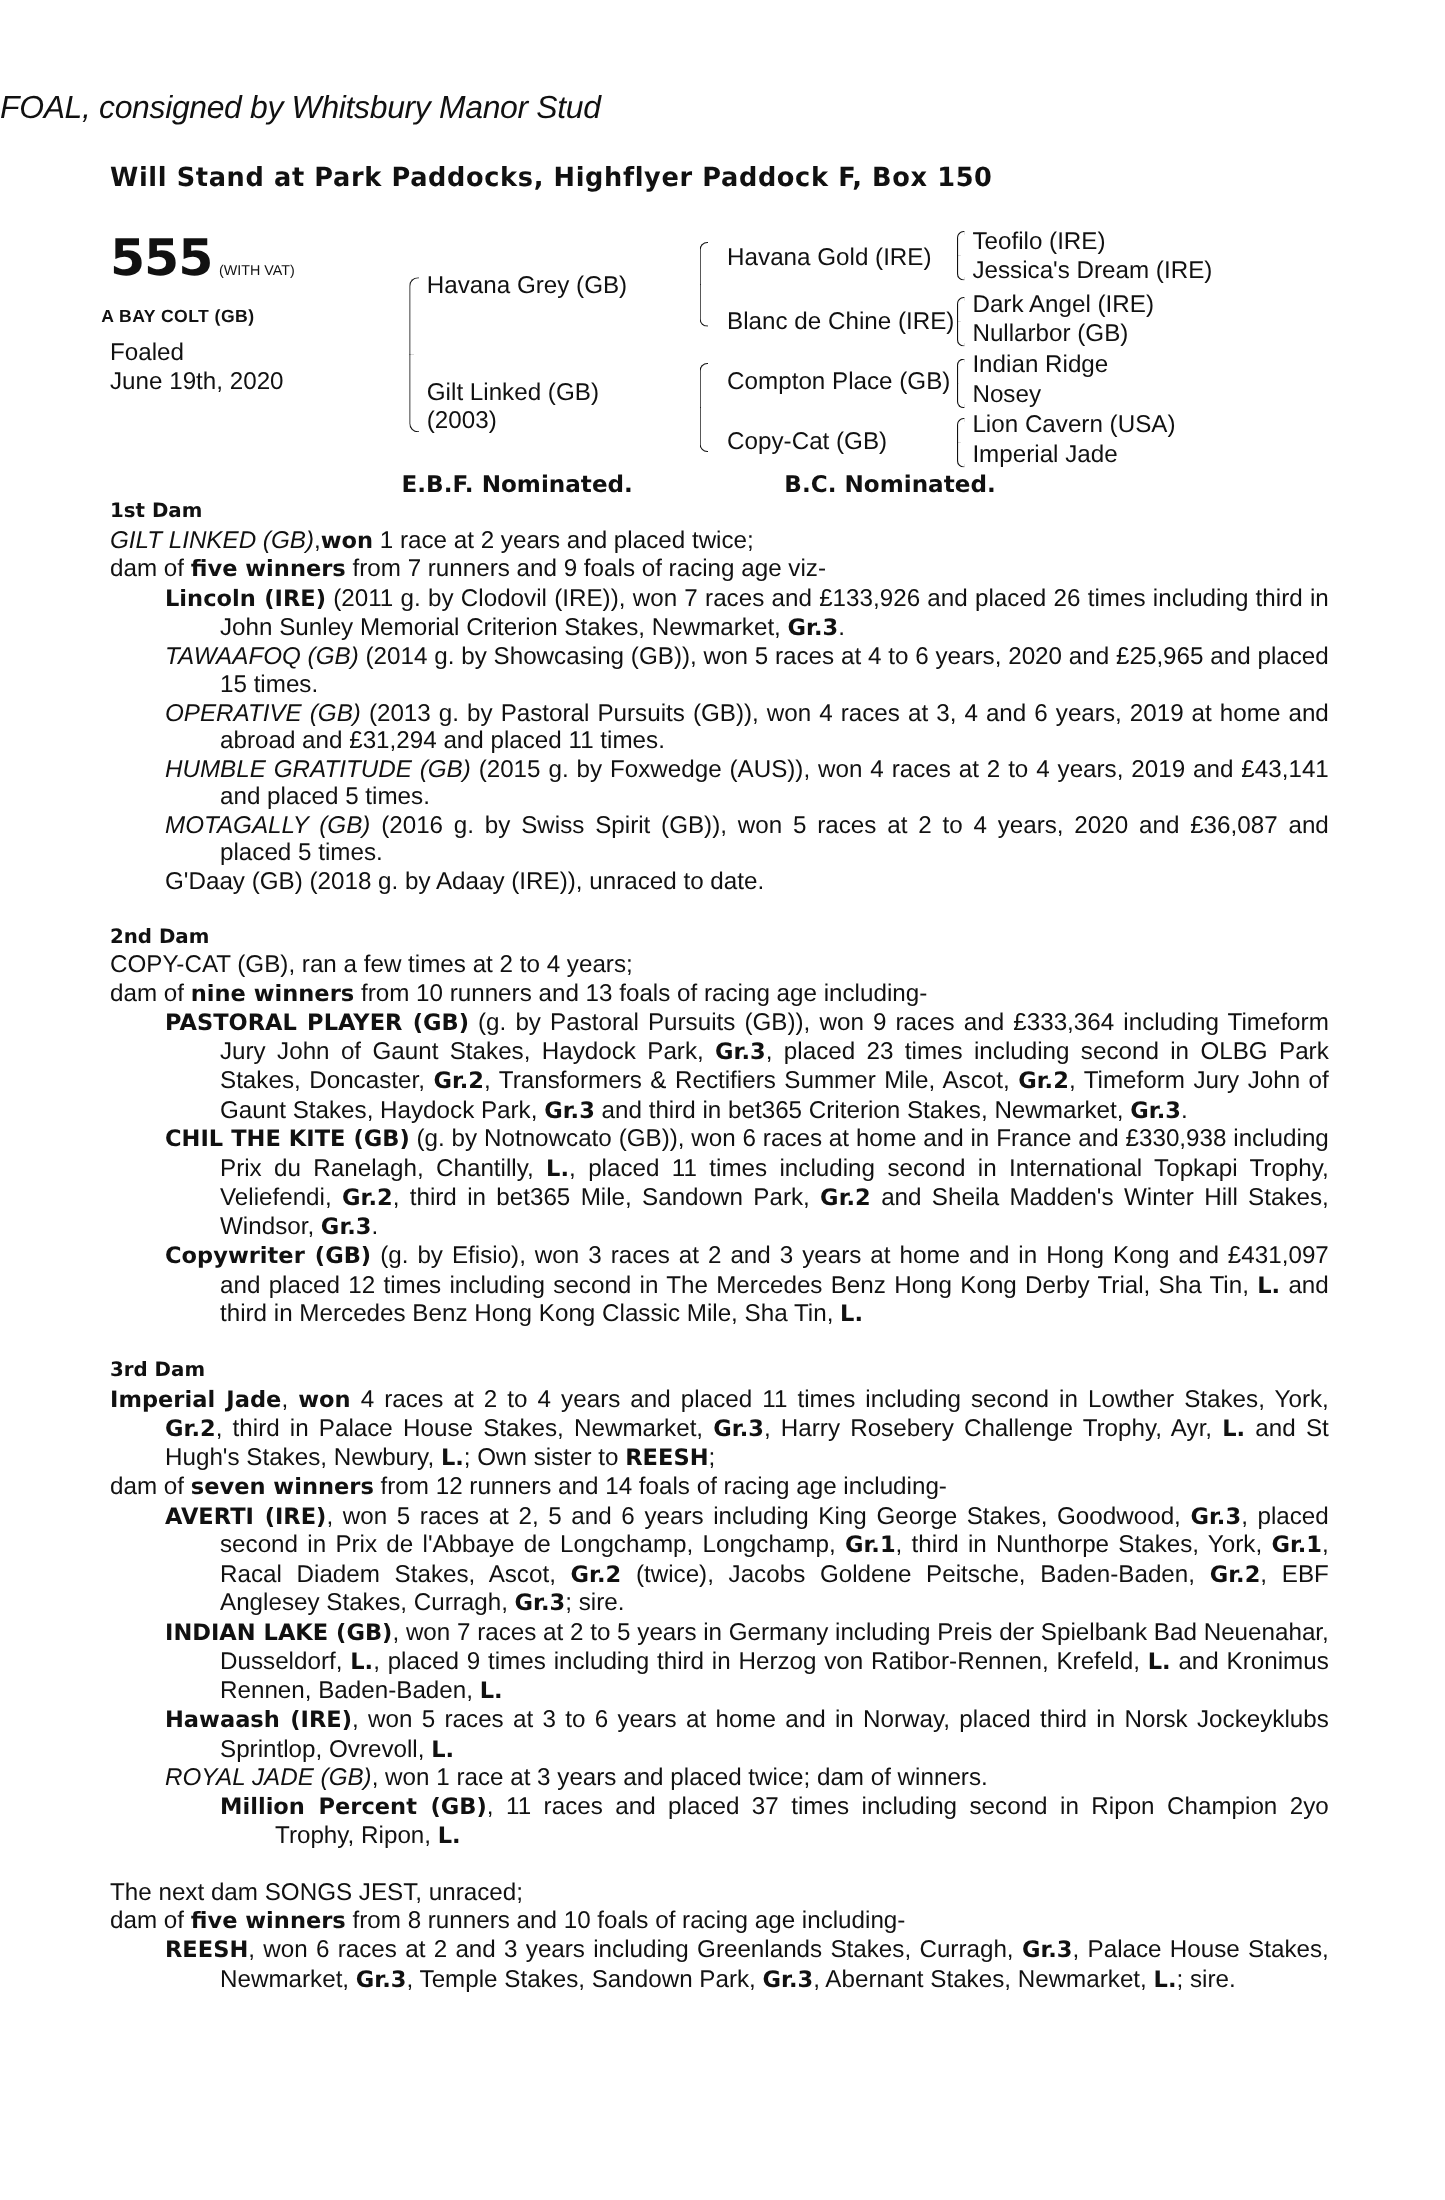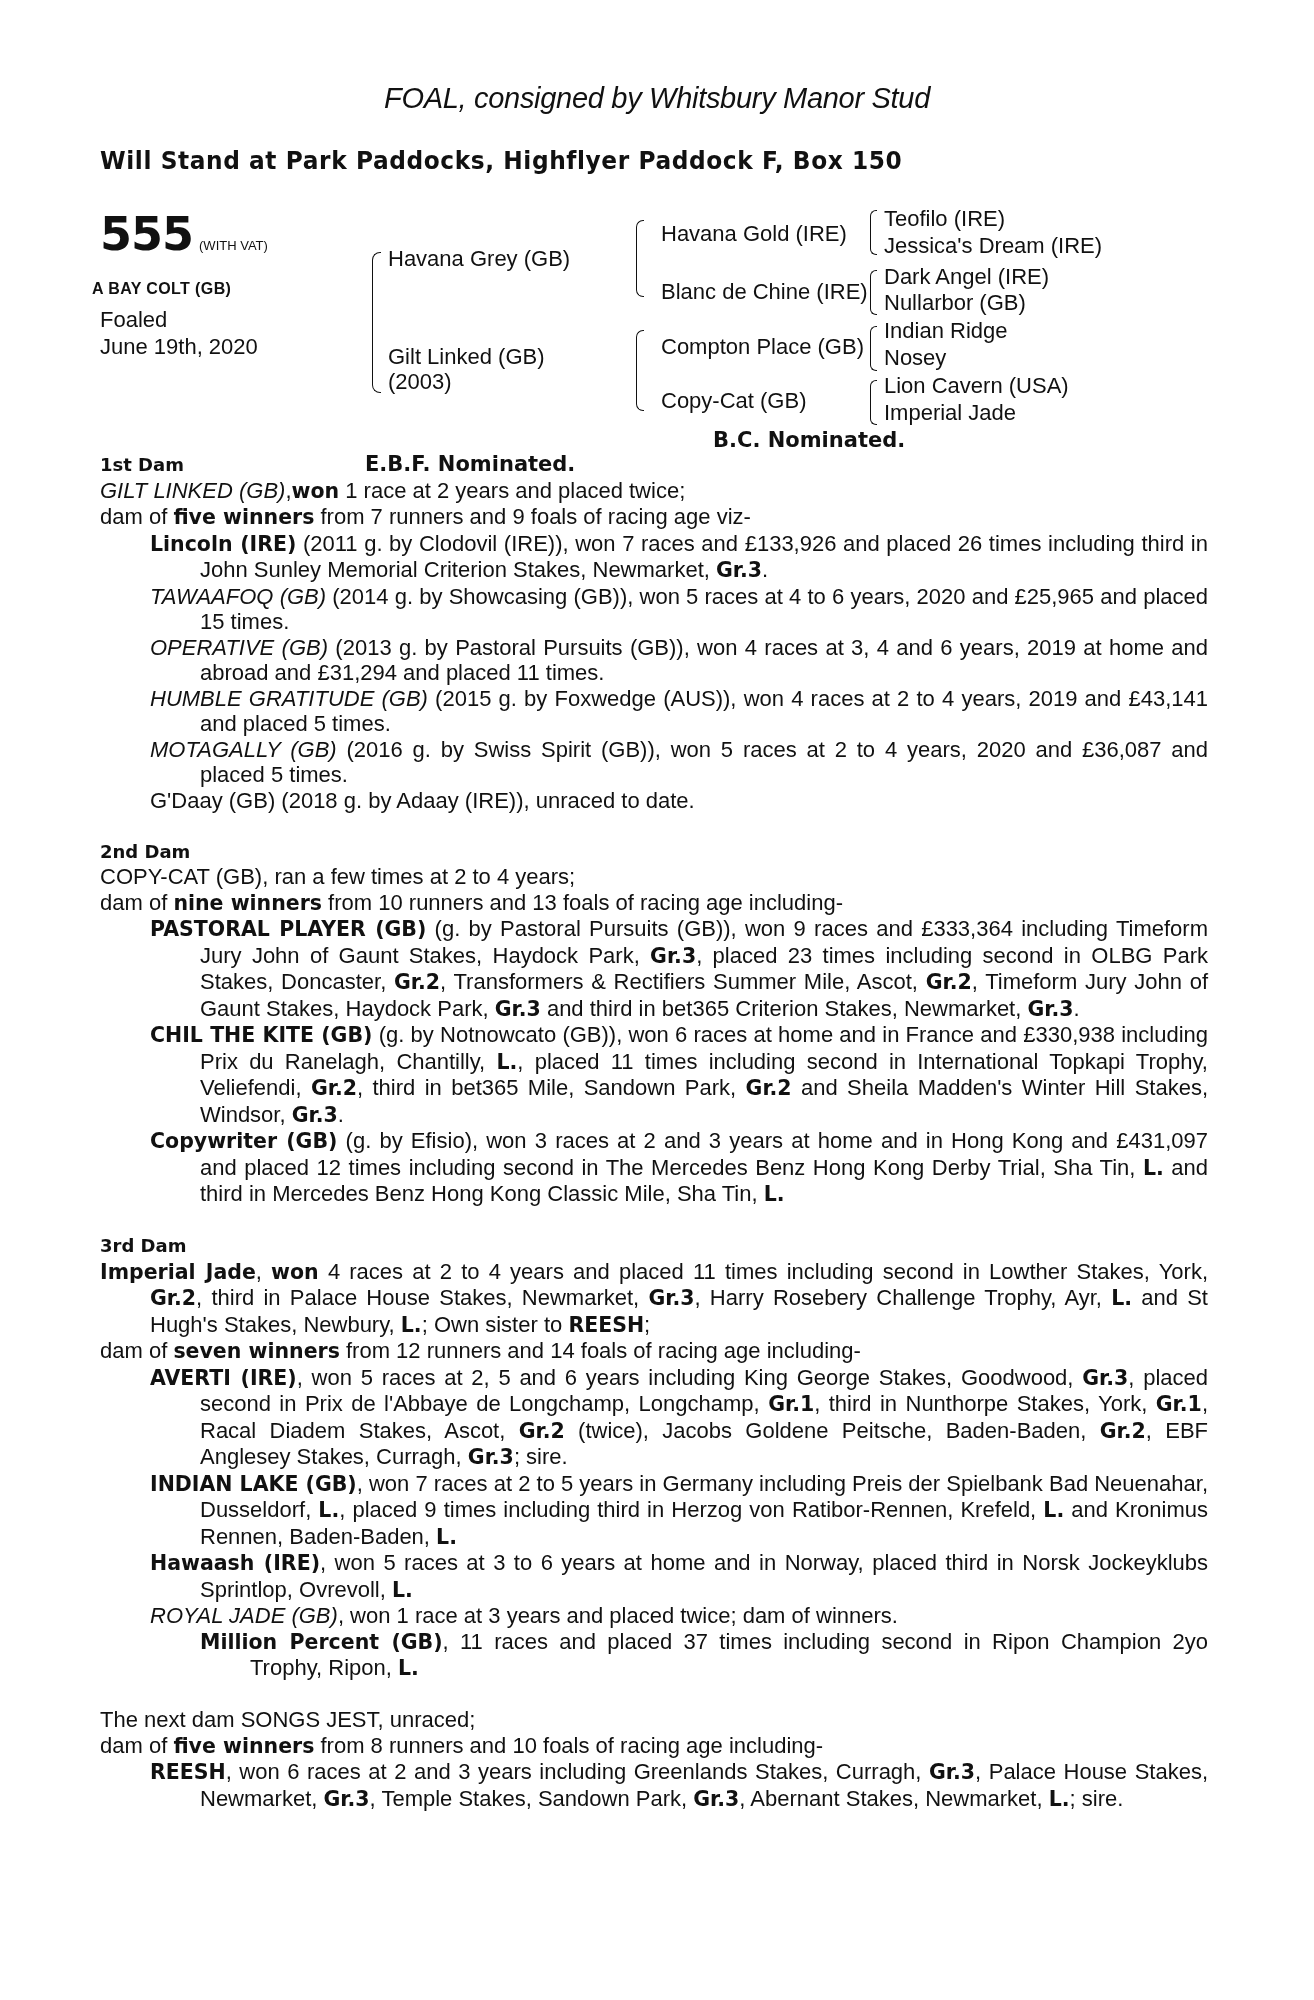--- a/index.html
+++ b/index.html
@@ -1,19 +1,19 @@
 <!DOCTYPE html>
 <html><head>
 <meta charset="utf-8">
 <style>
   html, body { margin:0; padding:0; background:#ffffff; }
   body { width:1314px; height:2000px; position:relative; overflow:hidden; color:#111111;
          font-family:"Liberation Sans", sans-serif; }
   .abs { position:absolute; }
-  .title { left:0; width:1314px; top:82px; text-align:center; font-style:italic; font-size:29px; letter-spacing:-0.3px; }
+  .title { left:0; width:1314px; top:82px; text-align:left; font-style:italic; font-size:29px; letter-spacing:-0.3px; }
   .stand { left:100px; top:147px; font-weight:bold; font-size:24px; letter-spacing:0.6px; font-family:"DejaVu Sans", sans-serif; transform:scaleX(0.97); transform-origin:left; }
   .lot { left:100px; top:207px; }
   .lot-num { font-family:"DejaVu Sans", sans-serif; font-weight:bold; font-size:46px; letter-spacing:-1px; }
   .lot-vat { font-size:13px; margin-left:6px; }
   .colt { left:92px; top:280px; font-family:Liberation Sans, sans-serif; font-weight:bold; font-size:16px; letter-spacing:0.4px; }
   .foaled { left:100px; top:306px; font-size:22px; line-height:27px; }
   .ped { font-size:22px; white-space:nowrap; }
   .brace { position:absolute; border:1.6px solid #111; }
   .nom { font-family:"DejaVu Sans", sans-serif; font-weight:bold; font-size:21px; }
   .body-text { left:100px; width:1108px; top:452px; font-size:22px; line-height:25.5px; }
@@ -72,21 +72,21 @@
   <div class="brace" style="left:870px; top:326px; width:6px; height:22px; border-right:none; border-bottom:none; border-radius:6px 0 0 0;"></div>
   <div class="brace" style="left:870px; top:348px; width:6px; height:22px; border-right:none; border-top:none; border-radius:0 0 0 6px;"></div>
   <div class="abs ped" style="left:884px; top:318px;">Indian Ridge</div>
   <div class="abs ped" style="left:884px; top:345px;">Nosey</div>
 
   <div class="brace" style="left:870px; top:380px; width:6px; height:22px; border-right:none; border-bottom:none; border-radius:6px 0 0 0;"></div>
   <div class="brace" style="left:870px; top:402px; width:6px; height:22px; border-right:none; border-top:none; border-radius:0 0 0 6px;"></div>
   <div class="abs ped" style="left:884px; top:373px;">Lion Cavern (USA)</div>
   <div class="abs ped" style="left:884px; top:400px;">Imperial Jade</div>
 
-  <div class="abs nom" style="left:365px; top:452px;">E.B.F. Nominated.</div>
+  <div class="abs nom" style="left:365px; top:428px;">E.B.F. Nominated.</div>
   <div class="abs nom" style="left:713px; top:428px;">B.C. Nominated.</div>
 </div>
 
 <div class="abs body-text" id="body-text">
     <div>
       <div class="heading">1st Dam</div>
       <p class="p l0"><span class="i">GILT LINKED (GB)</span><span>,</span><span class="b">won</span><span> 1 race at 2 years and placed twice;</span></p>
       <p class="p l0"><span>dam of </span><span class="b">five winners</span><span> from 7 runners and 9 foals of racing age viz-</span></p>
       <p class="p h1"><span class="b">Lincoln (IRE)</span><span> (2011 g. by Clodovil (IRE)), won 7 races and £133,926 and placed 26 times including third in John Sunley Memorial Criterion Stakes, Newmarket, </span><span class="b">Gr.3</span><span>.</span></p>
       <p class="p h1"><span class="i">TAWAAFOQ (GB)</span><span> (2014 g. by Showcasing (GB)), won 5 races at 4 to 6 years, 2020 and £25,965 and placed 15 times.</span></p>

